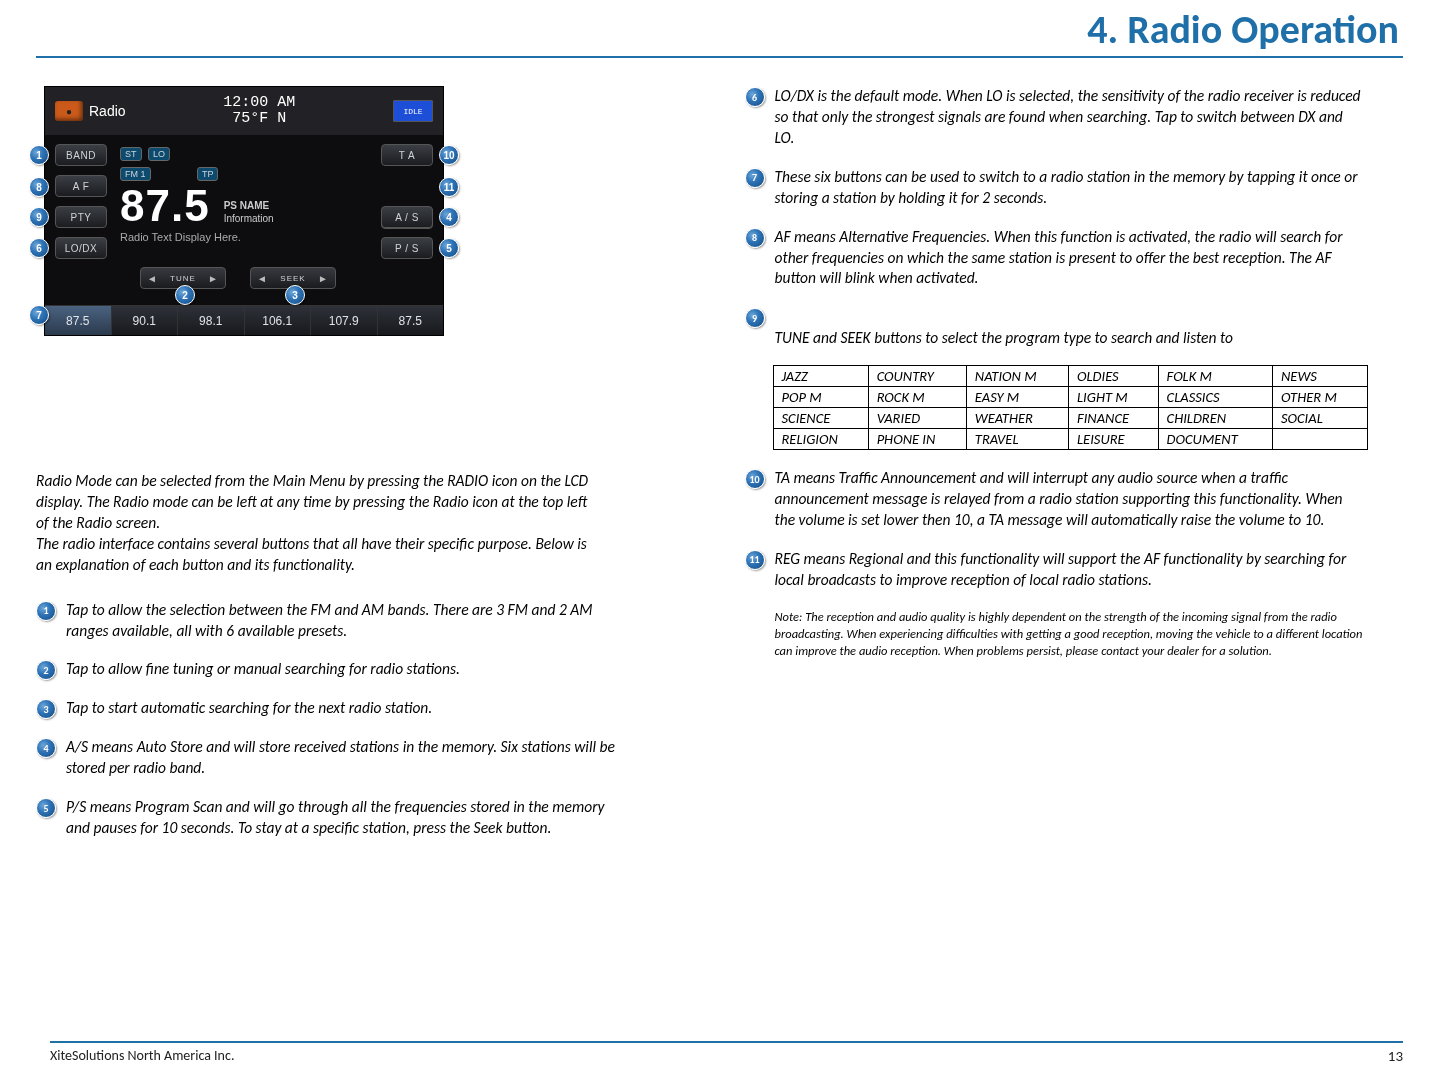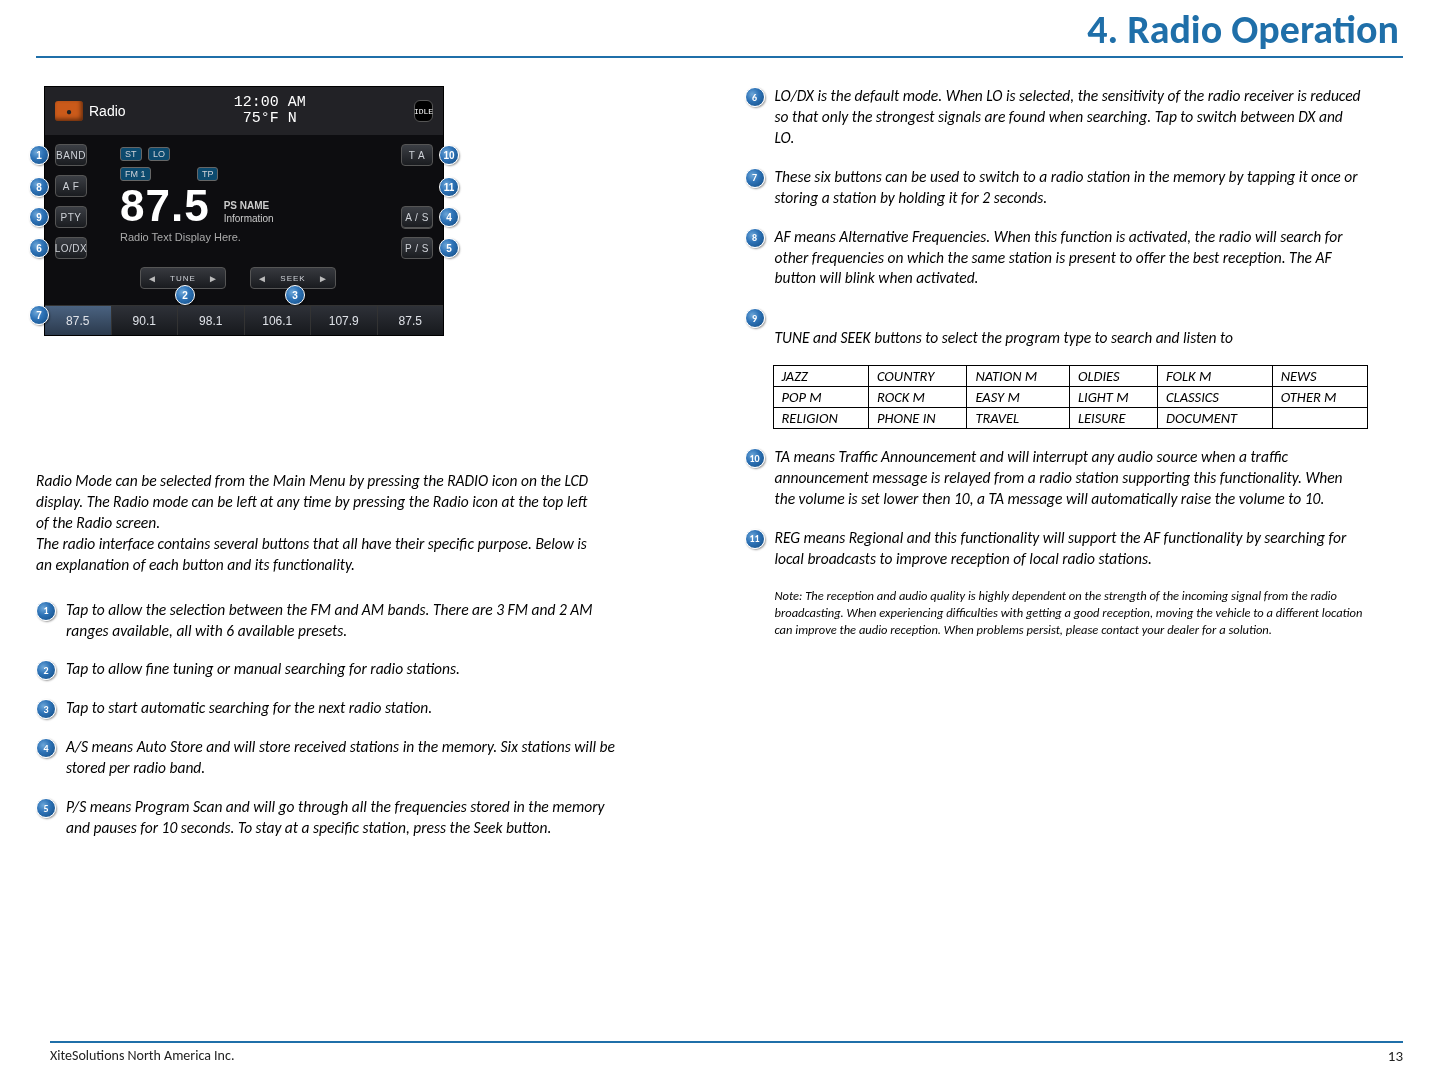--- a/index.html
+++ b/index.html
@@ -53,24 +53,24 @@
     font-family: "Courier New", monospace;
   }
   .radio-top-left { display:flex; align-items:center; gap:6px; font-family: Arial; }
   .radio-icon {
     width: 28px; height: 20px; background: #cb5a1a; border-radius: 3px;
     display:flex; align-items:center; justify-content:center;
     box-shadow: inset -2px -2px 4px rgba(0,0,0,.5);
   }
   .radio-icon::before { content:"●"; color:#222; font-size:10px; }
   .radio-top-mid { text-align:center; line-height:1.1; font-size:15px; }
-  .radio-top-right { width:19px; height:22px; border:1px solid #555; border-radius:6px; background:#000000; font-size:8px; display:flex; align-items:center; justify-content:center; }
+  .radio-top-right { width:40px; height:22px; border:1px solid #555; border-radius:1px; background:#1d4ed8; font-size:8px; display:flex; align-items:center; justify-content:center; }
   .sidebtn {
     position: absolute;
-    width: 32px; height: 22px;
+    width: 52px; height: 22px;
     border:1px solid #555; border-radius:4px;
     background: linear-gradient(#3b3e44,#1a1c20);
     color:#cfd2d8; font-size:10px;
     display:flex; align-items:center; justify-content:center;
     letter-spacing: 0.5px;
   }
   .freq-block {
     position:absolute; left:75px; top:56px; width:248px;
   }
   .smallchip {
@@ -304,20 +304,28 @@
           </tr>
           <tr>
             <td>POP M</td>
             <td>ROCK M</td>
             <td>EASY M</td>
             <td>LIGHT M</td>
             <td>CLASSICS</td>
             <td>OTHER M</td>
           </tr>
           <tr>
+            <td>SCIENCE</td>
+            <td>VARIED</td>
+            <td>WEATHER</td>
+            <td>FINANCE</td>
+            <td>CHILDREN</td>
+            <td>SOCIAL</td>
+          </tr>
+          <tr>
             <td>RELIGION</td>
             <td>PHONE IN</td>
             <td>TRAVEL</td>
             <td>LEISURE</td>
             <td>DOCUMENT</td>
             <td></td>
           </tr>
         </tbody>
       </table>
 

